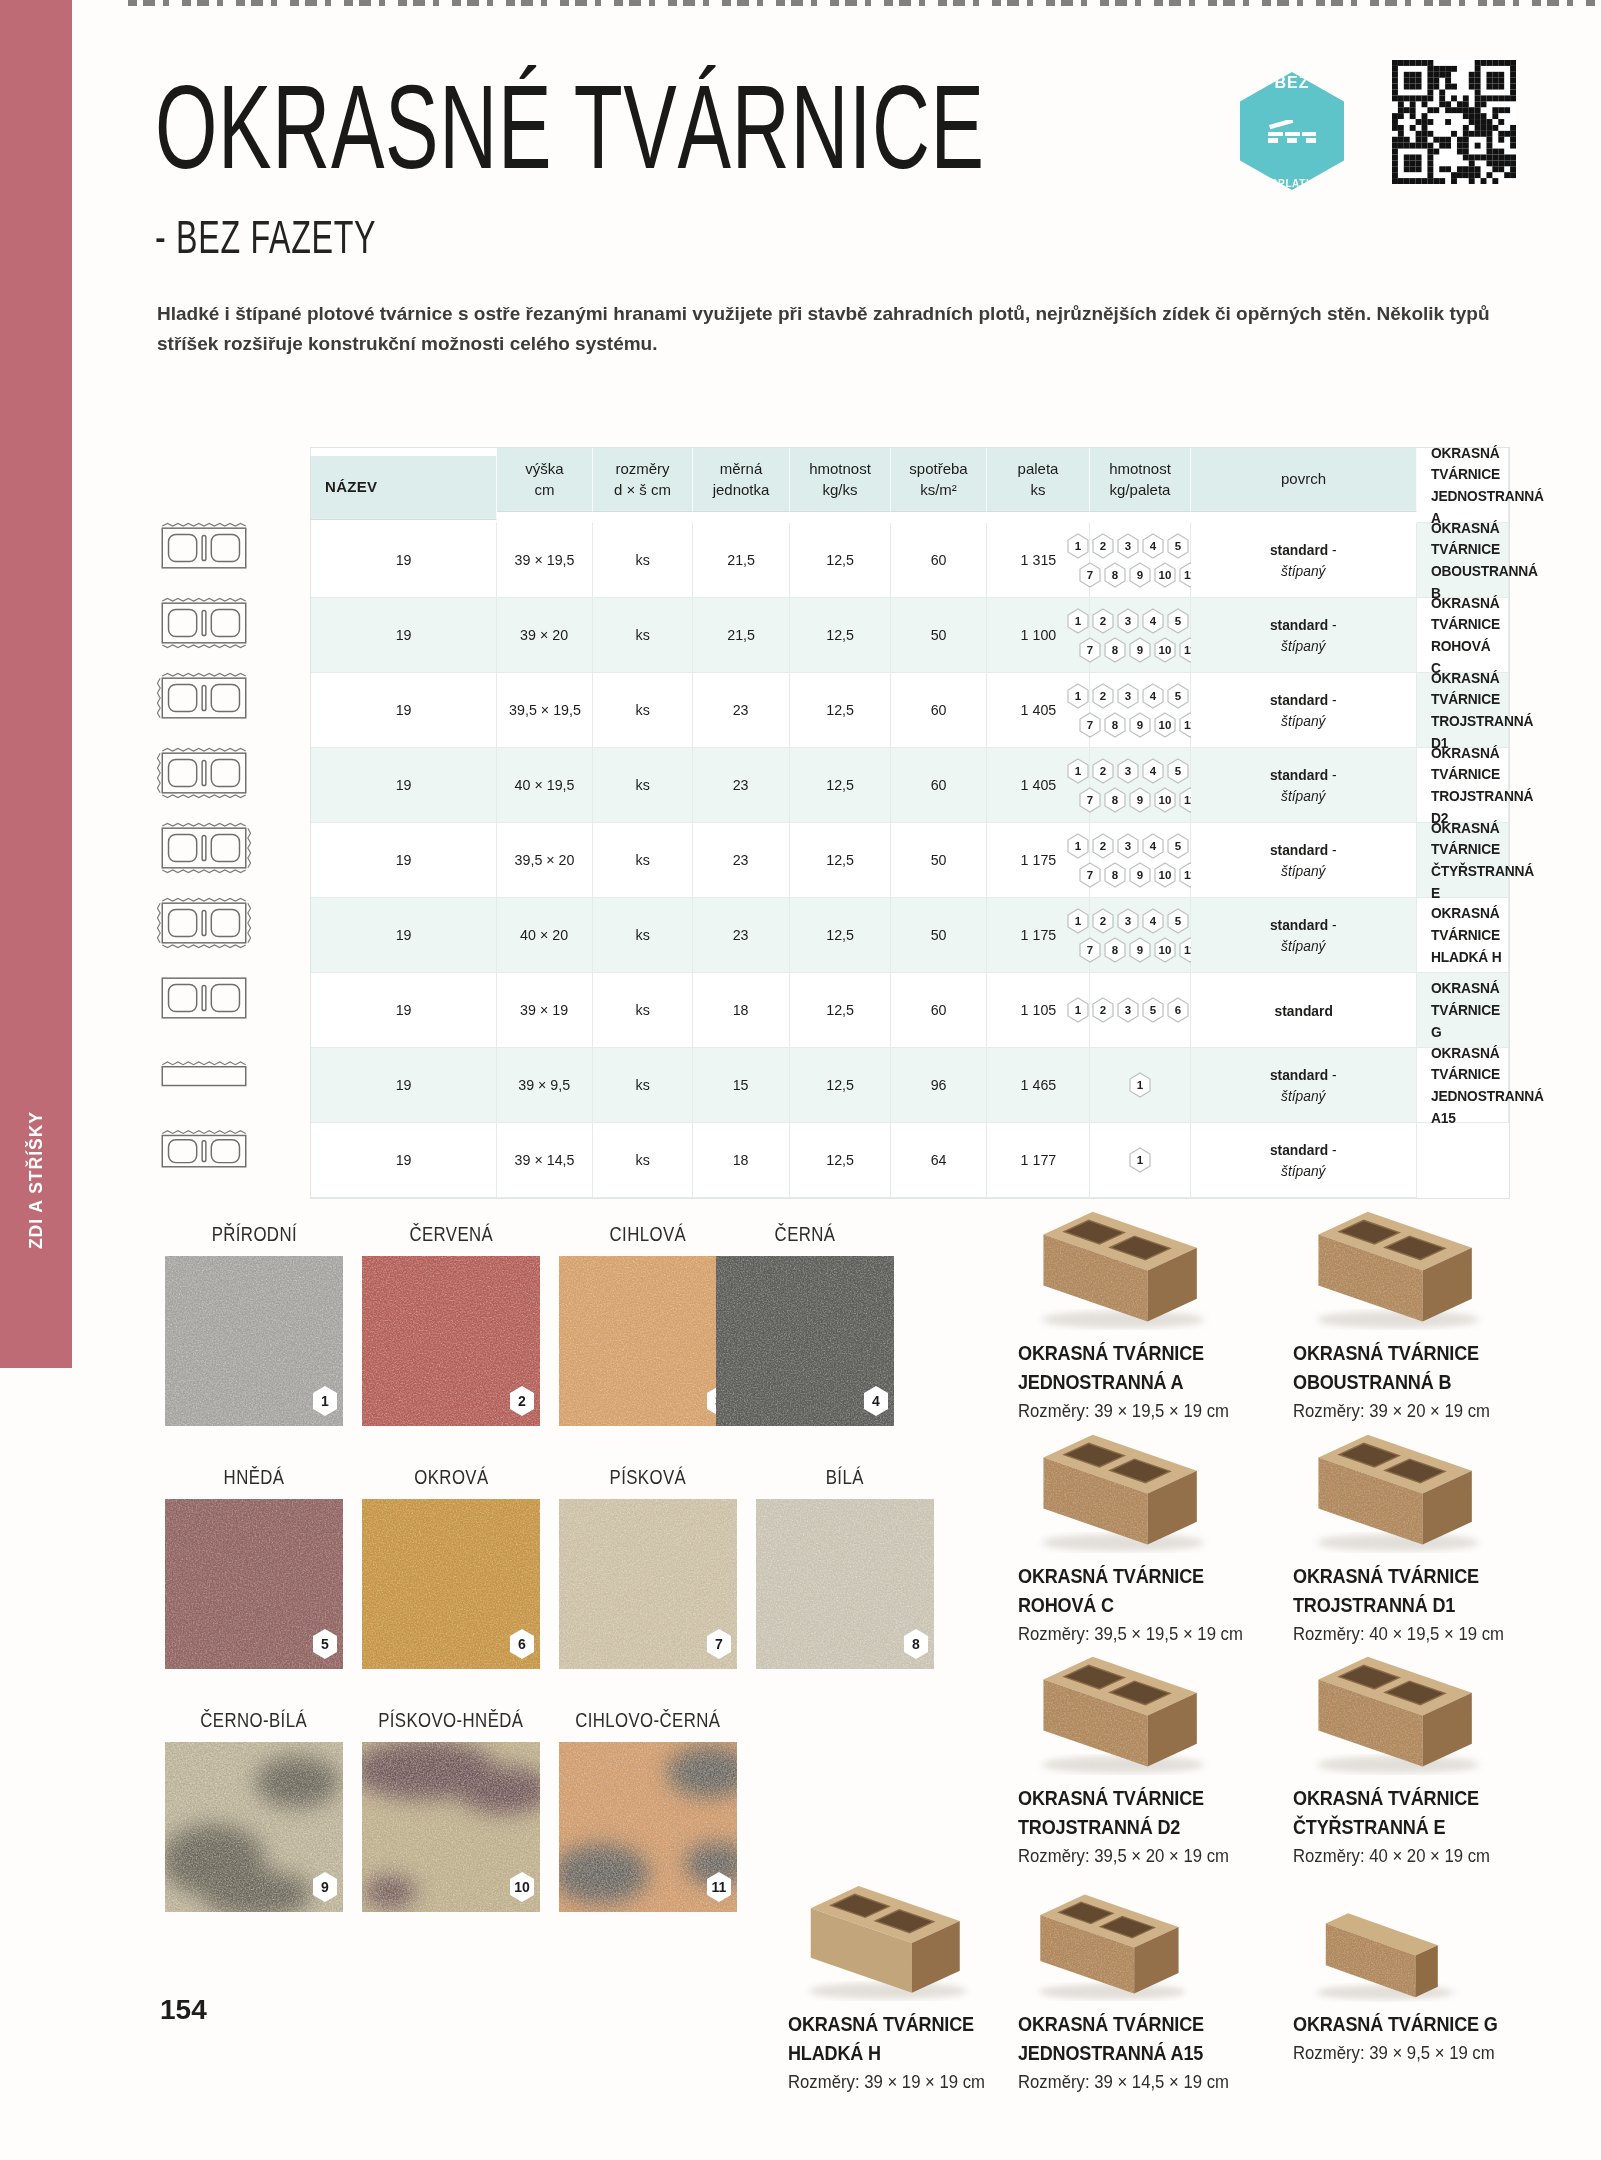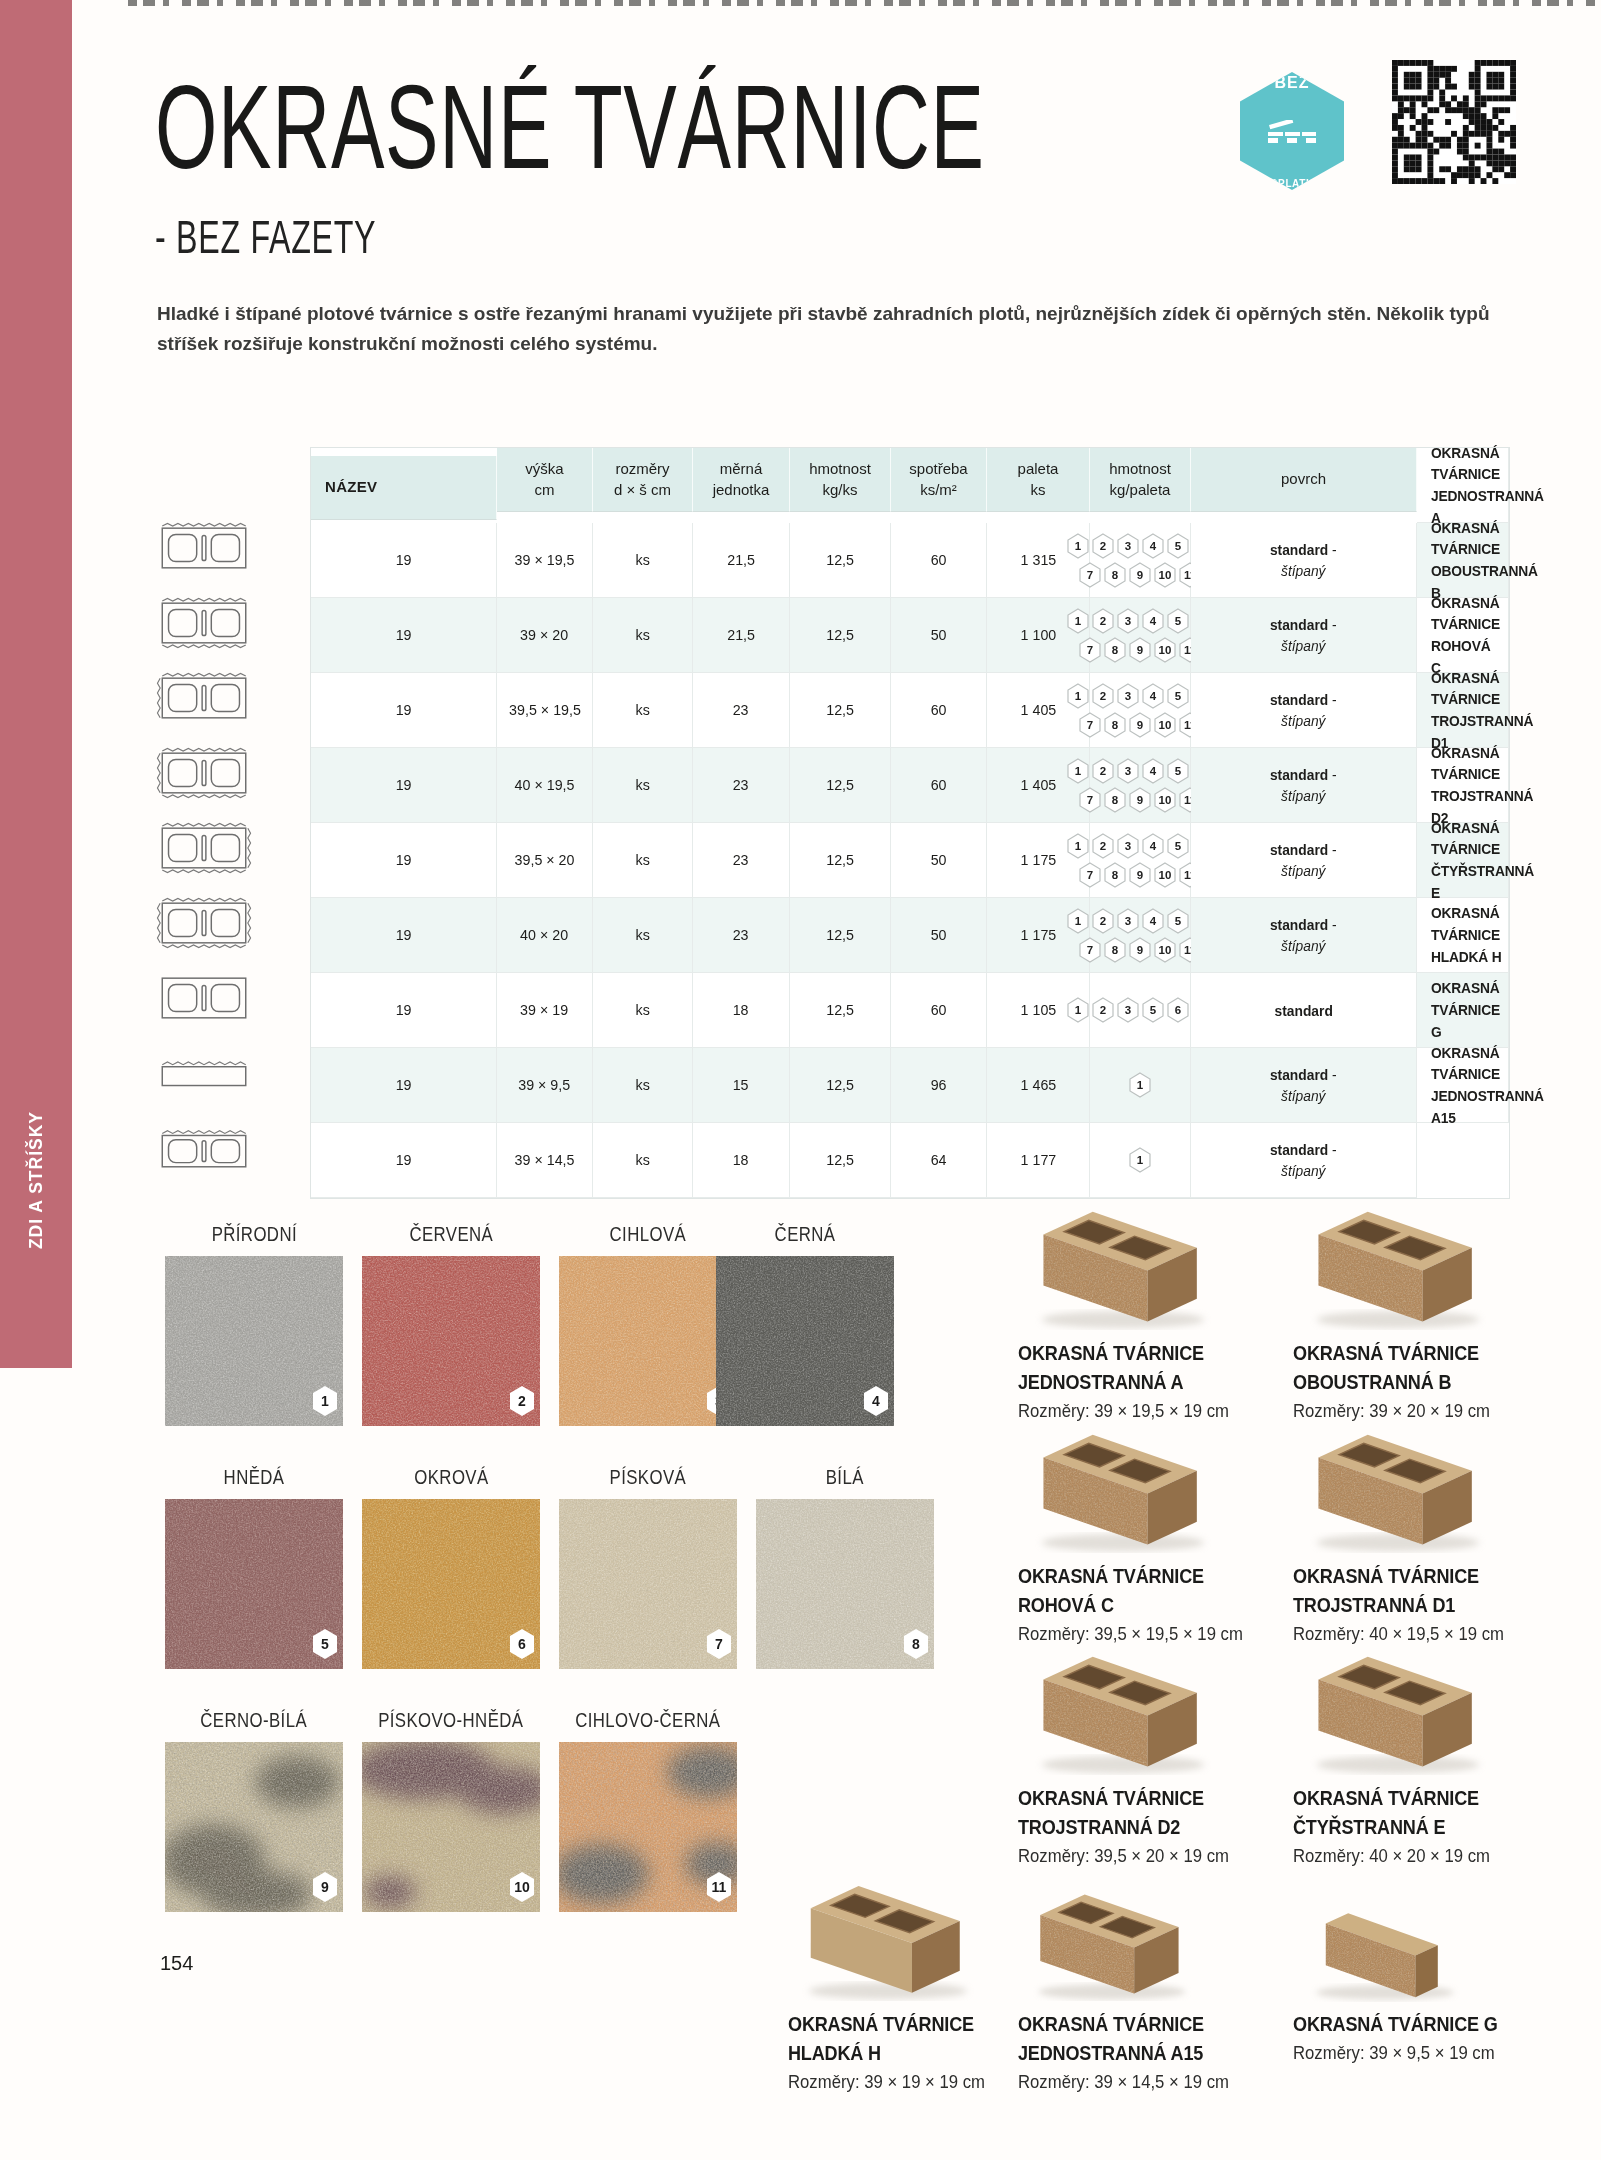--- a/index.html
+++ b/index.html
@@ -51,21 +51,21 @@
       font-size:21px;letter-spacing:.5px;color:#2c2c2b;white-space:nowrap;}
   .swatch-label span{transform:scaleX(.8);transform-origin:center;}
   .swatch-img{margin-top:4px;}
   
   .product{position:absolute;width:258px;}
   .product .photo{height:146px;display:flex;align-items:flex-end;}
   .product .pname{margin-top:8px;font-weight:700;font-size:21px;line-height:1.38;white-space:pre-line;
       transform:scaleX(.86);transform-origin:left top;letter-spacing:-.2px;color:#1b1b1a;}
   .product .pdims{margin-top:3px;font-size:19px;color:#2d2d2c;white-space:nowrap;
       transform:scaleX(.88);transform-origin:left top;}
-  .page-num{position:absolute;left:160px;top:1952px;font-size:20px;font-weight:400;color:#1d1d1b;}
+  .page-num{position:absolute;left:160px;top:1994px;font-size:28px;font-weight:700;color:#1d1d1b;}
 </style>
 </head>
 <body>
 
 <div class="page">
   <div class="edge-artifact"></div>
 
   <div class="side-strip"></div>
   <div class="side-label-wrap">
     <span class="side-label">ZDI A STŘÍŠKY</span>

